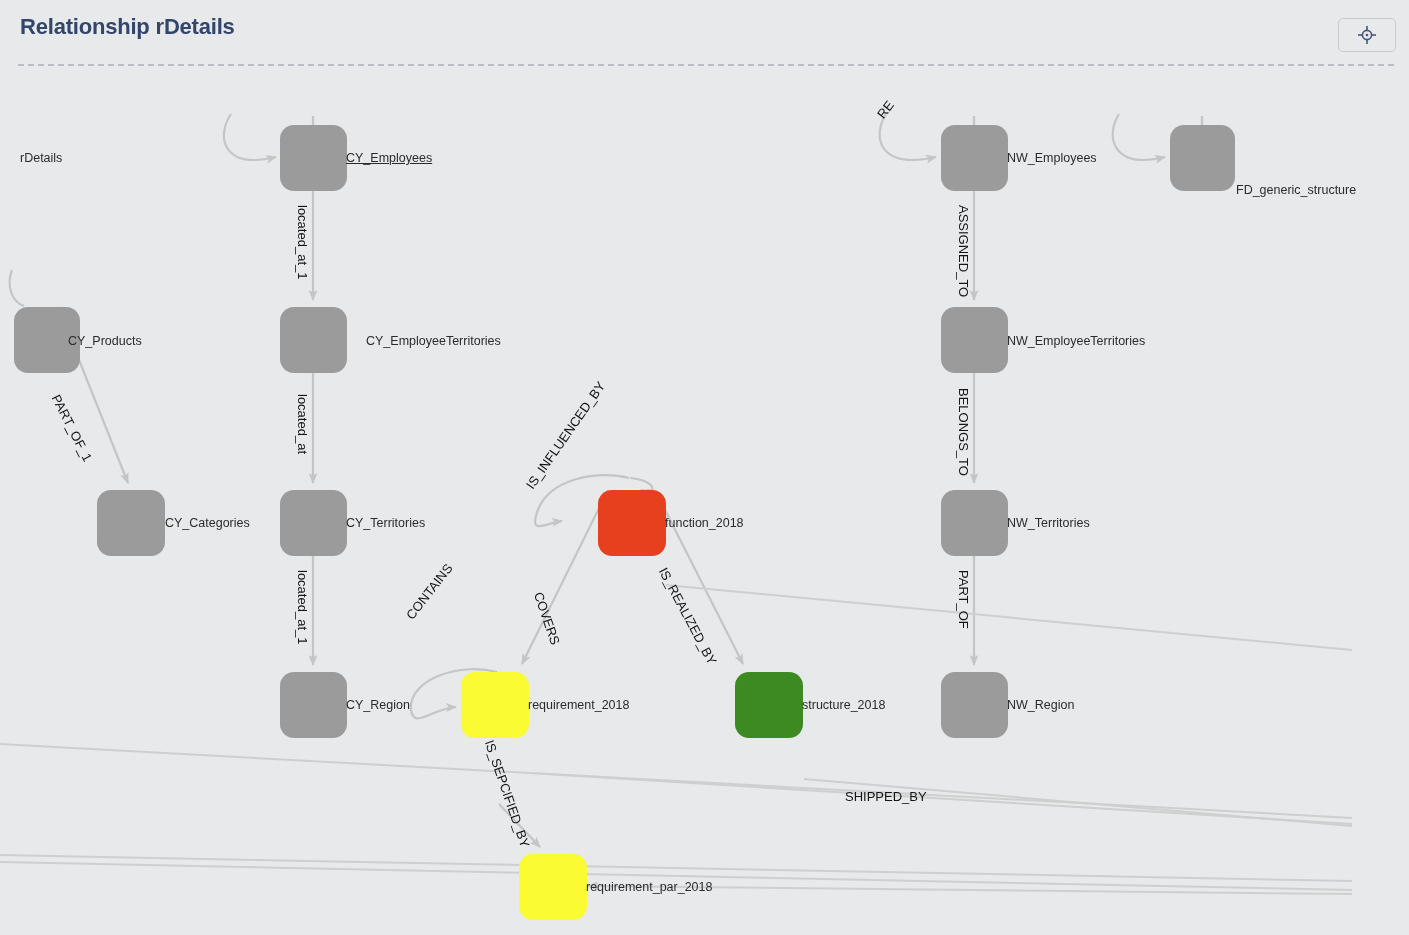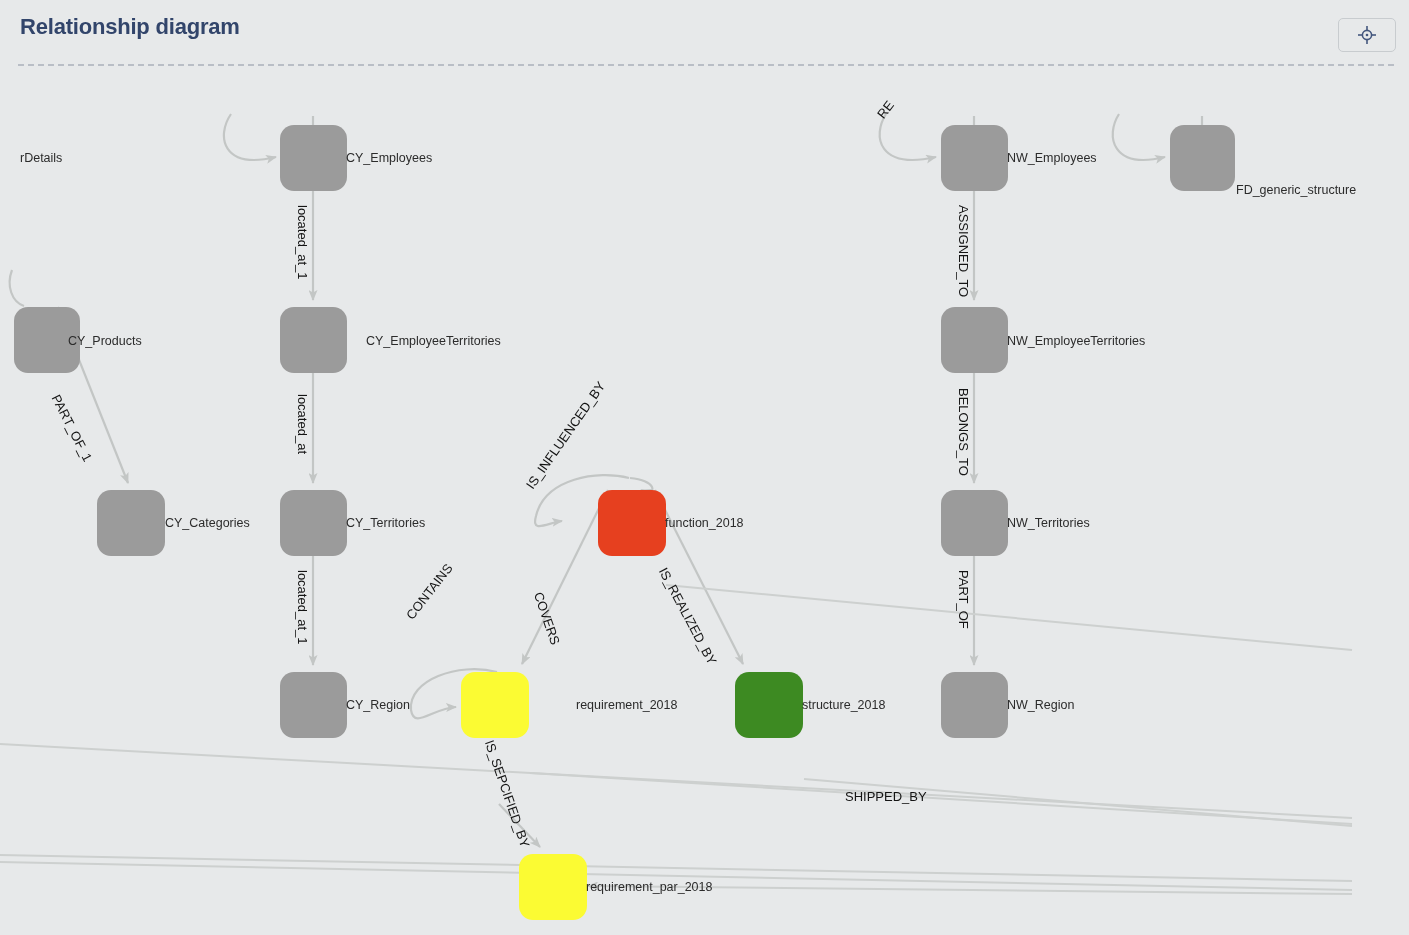--- a/index.html
+++ b/index.html
@@ -90,21 +90,21 @@
     stroke: #cdd0cf;
     stroke-width: 2;
   }
 </style>
 </head>
 <body>
 
 <div id="app">
 
   <div id="header">
-    <div id="page-title">Relationship diagram</div>
+    <div id="page-title">Relationship rDetails</div>
 
     <div id="center-view-button">
       <span>
         <svg width="20" height="20" viewBox="0 0 20 20">
           <circle cx="10" cy="10" r="4.6" fill="none" stroke="#44577e" stroke-width="1.6"></circle>
           <circle cx="10" cy="10" r="1.3" fill="#44577e"></circle>
           <line x1="10" y1="1" x2="10" y2="5.4" stroke="#44577e" stroke-width="1.6"></line>
           <line x1="10" y1="14.6" x2="10" y2="19" stroke="#44577e" stroke-width="1.6"></line>
           <line x1="1" y1="10" x2="5.4" y2="10" stroke="#44577e" stroke-width="1.6"></line>
           <line x1="14.6" y1="10" x2="19" y2="10" stroke="#44577e" stroke-width="1.6"></line>
@@ -164,29 +164,29 @@
       <path class="edge-path-faint" d="M0,796 L1352,824"></path>
       <path class="edge-path-faint" d="M1352,828 L588,820" marker-end="url(#arrow)"></path>
     </svg>
 
     <div id="nodes-layer">
         <div class="node" style="left: 14px; top: 241px; width: 66px; height: 66px; background: rgb(155, 155, 155);"></div>
         <div class="node-label" style="left: 68px; top: 268px; text-align: center;">CY_Products</div>
         <div class="node" style="left: 97px; top: 424px; width: 68px; height: 66px; background: rgb(155, 155, 155);"></div>
         <div class="node-label" style="left: 165px; top: 450px;">CY_Categories</div>
         <div class="node" style="left: 280px; top: 59px; width: 67px; height: 66px; background: rgb(155, 155, 155);"></div>
-        <div class="node-label" style="left: 346px; top: 85px;">CY_Employees</div>
+        <div class="node-label" style="left: 346px; top: 85px; text-decoration: underline;">CY_Employees</div>
         <div class="node" style="left: 280px; top: 241px; width: 67px; height: 66px; background: rgb(155, 155, 155);"></div>
         <div class="node-label" style="left: 366px; top: 268px;">CY_EmployeeTerritories</div>
         <div class="node" style="left: 280px; top: 424px; width: 67px; height: 66px; background: rgb(155, 155, 155);"></div>
         <div class="node-label" style="left: 346px; top: 450px;">CY_Territories</div>
         <div class="node" style="left: 280px; top: 606px; width: 67px; height: 66px; background: rgb(155, 155, 155);"></div>
         <div class="node-label" style="left: 346px; top: 632px;">CY_Region</div>
         <div class="node" style="left: 461px; top: 606px; width: 68px; height: 66px; background: rgb(251, 251, 51);"></div>
-        <div class="node-label" style="left: 528px; top: 632px; margin-left: 48px;">requirement_2018</div>
+        <div class="node-label" style="left: 528px; top: 632px;">requirement_2018</div>
         <div class="node" style="left: 519px; top: 788px; width: 68px; height: 66px; background: rgb(251, 251, 51);"></div>
         <div class="node-label" style="left: 586px; top: 814px;">requirement_par_2018</div>
         <div class="node" style="left: 598px; top: 424px; width: 68px; height: 66px; background: rgb(230, 64, 31);"></div>
         <div class="node-label" style="left: 665px; top: 450px;">function_2018</div>
         <div class="node" style="left: 735px; top: 606px; width: 68px; height: 66px; background: rgb(61, 138, 34);"></div>
         <div class="node-label" style="left: 802px; top: 632px;">structure_2018</div>
         <div class="node" style="left: 941px; top: 59px; width: 67px; height: 66px; background: rgb(155, 155, 155);"></div>
         <div class="node-label" style="left: 1007px; top: 85px;">NW_Employees</div>
         <div class="node" style="left: 941px; top: 241px; width: 67px; height: 66px; background: rgb(155, 155, 155);"></div>
         <div class="node-label" style="left: 1007px; top: 268px;">NW_EmployeeTerritories</div>

